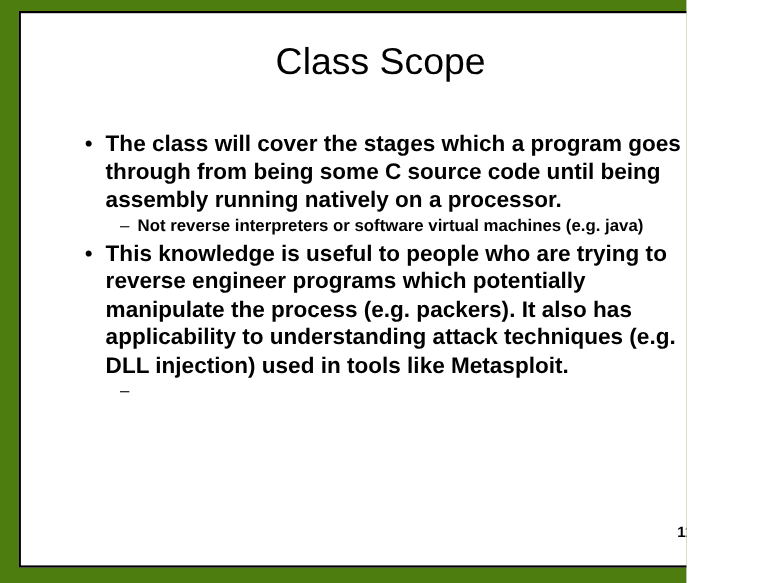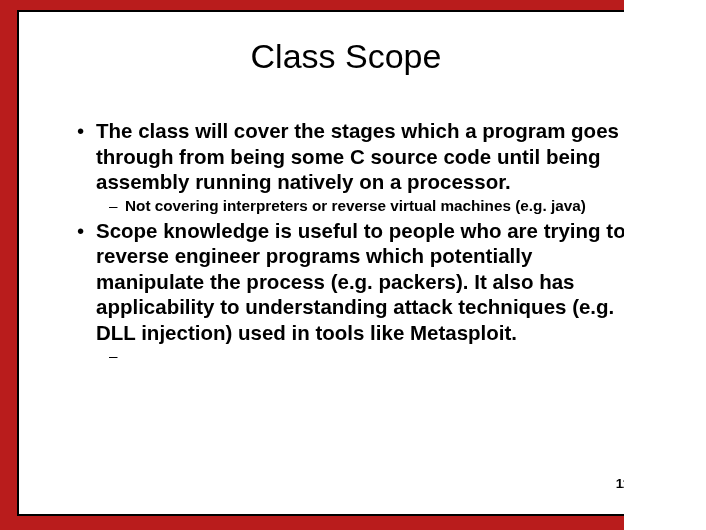--- a/index.html
+++ b/index.html
@@ -13,21 +13,21 @@
     height: 530px;
     font-family: "Liberation Sans", sans-serif;
     color: #000000;
     -webkit-font-smoothing: antialiased;
   }
 
   .slide-canvas {
     position: relative;
     width: 624px;
     height: 530px;
-    background: #b91c1c;
+    background: #4d7c0f;
     overflow: hidden;
   }
 
   .slide-frame {
     position: absolute;
     left: 17px;
     top: 10px;
     width: 658px;
     height: 506px;
     border: 2px solid #000000;
@@ -121,26 +121,26 @@
 
   <div class="body-block">
 
     <div class="bullet-l1">
       <span class="marker">•</span>
       <span class="l1-text">The class will cover the stages which a program goes through from being some C source code until being assembly running natively on a processor.</span>
     </div>
 
     <div class="bullet-l2">
       <span class="marker">–</span>
-      <span class="l2-text">Not covering interpreters or reverse virtual machines (e.g. java)</span>
+      <span class="l2-text">Not reverse interpreters or software virtual machines (e.g. java)</span>
     </div>
 
     <div class="bullet-l1">
       <span class="marker">•</span>
-      <span class="l1-text">Scope knowledge is useful to people who are trying to reverse engineer programs which potentially manipulate the process (e.g. packers). It also has applicability to understanding attack techniques (e.g. DLL injection) used in tools like Metasploit.</span>
+      <span class="l1-text">This knowledge is useful to people who are trying to reverse engineer programs which potentially manipulate the process (e.g. packers). It also has applicability to understanding attack techniques (e.g. DLL injection) used in tools like Metasploit.</span>
     </div>
 
     <div class="bullet-l2">
       <span class="marker">–</span>
     </div>
 
   </div>
 
   <div class="page-number">11</div>
 

